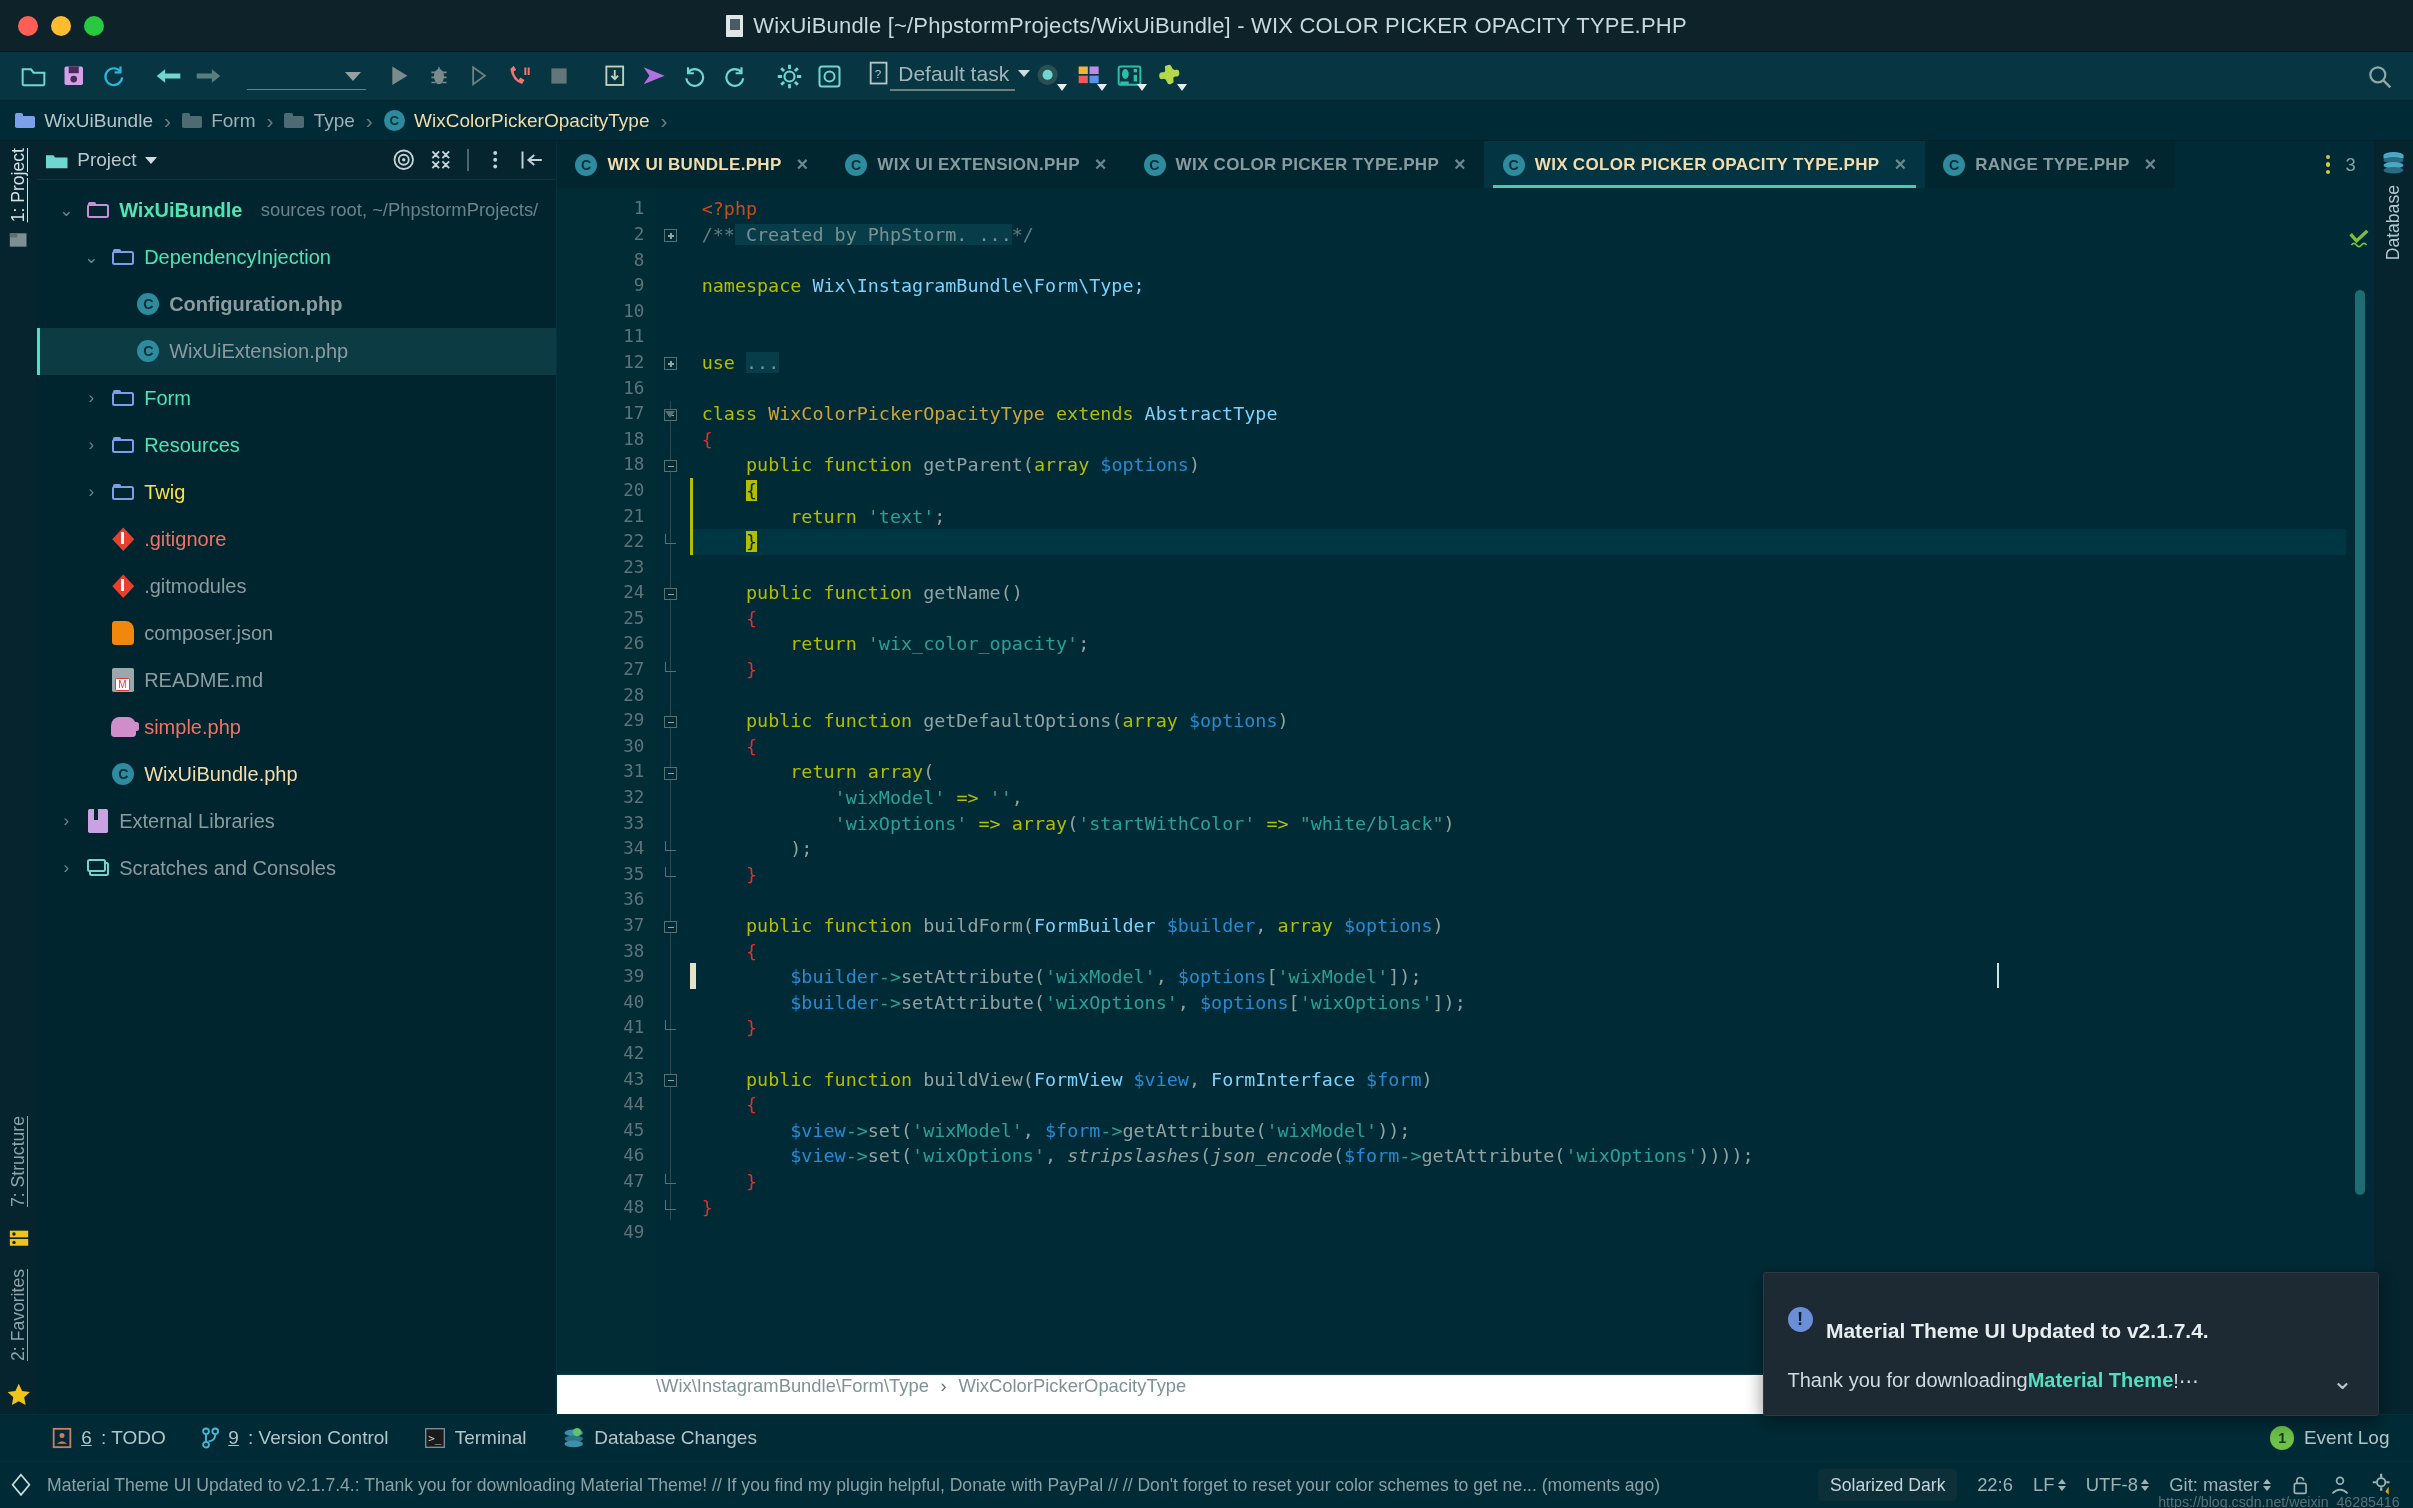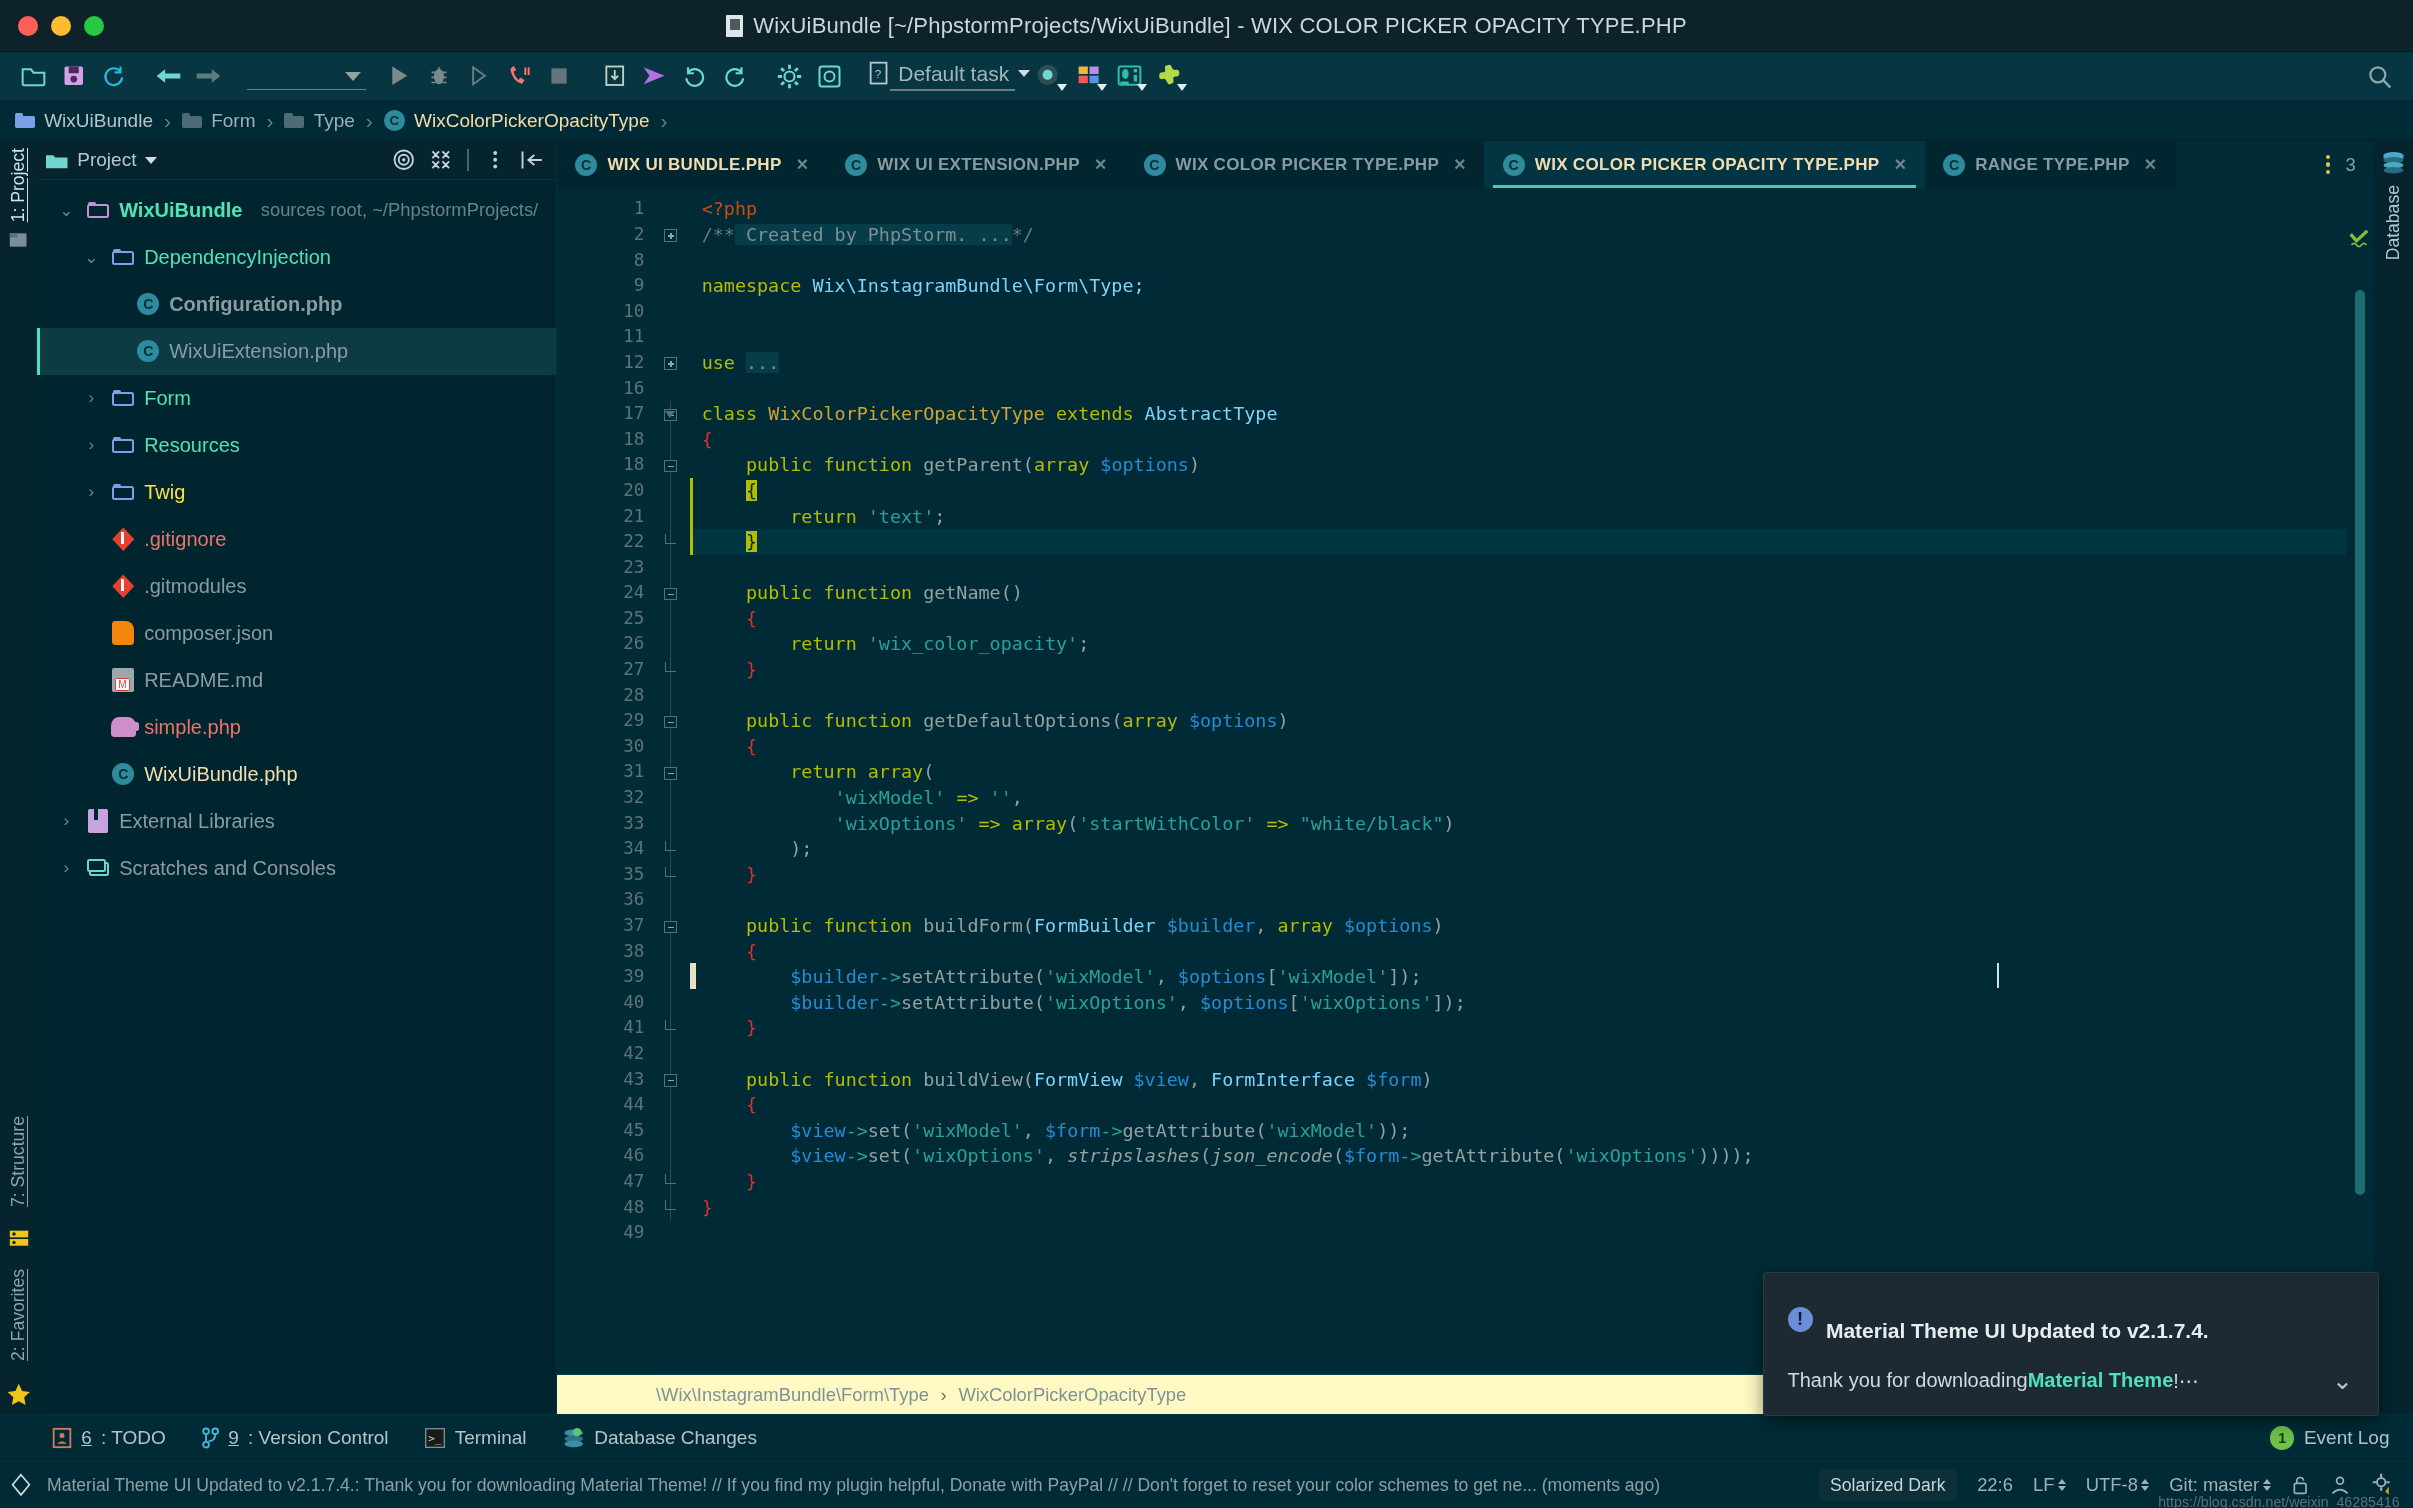--- a/index.html
+++ b/index.html
@@ -229,22 +229,22 @@
 
   .left-bar-green { position:absolute; left:0; top:0; width:2.5px; background:#b5bd00; }
   .change-mark { position:absolute; left:0; width:5.9px; background:#e8e1c3; }
 
   
   .markercol { width: 28.5px; flex:0 0 28.5px; background:#002b36; position:relative; }
   .mscroll { position:absolute; left:9.2px; top:102px; width:10px; height:905px; background:#1d6d72; border-radius:5.9px; }
   .mcheck { position:absolute; left:3.4px; top:42px; width:20px;height:18.4px; }
 
   .editorcrumb {
-    height: 40px; flex:0 0 40px; background:#fef9c3;
-    display:flex; align-items:center; padding-left: 99px; gap:11.7px;
+    height: 40px; flex:0 0 40px; background:#ffffff;
+    display:flex; align-items:flex-start; padding-left: 99px; gap:11.7px;
     border-top:0.8px solid #0a4351;
   }
   .editorcrumb .ec { color:#7e9298; font-size:18.4px; }
   .editorcrumb .ecs { color:#5f7479; font-size:18.4px; }
 
   
   .rightstrip {
     width: 39px; flex:0 0 39px; background:#05242e;
     display:flex; flex-direction:column; align-items:center; padding-top:10px; gap:10px;
   }

